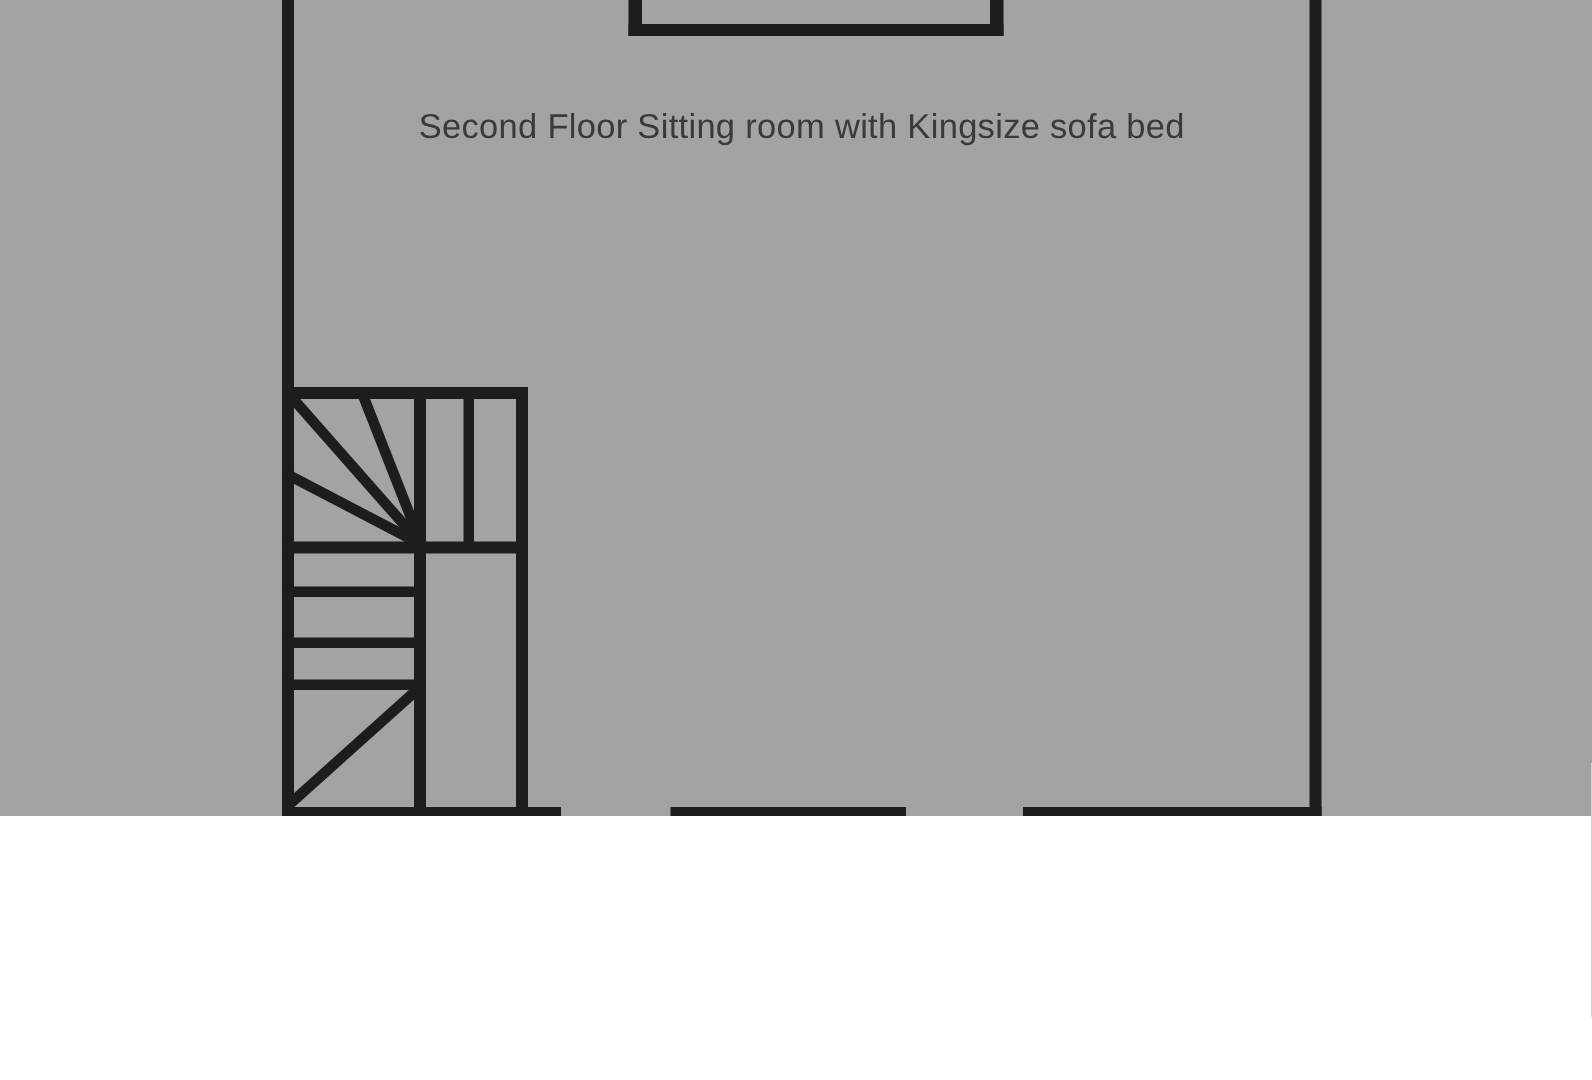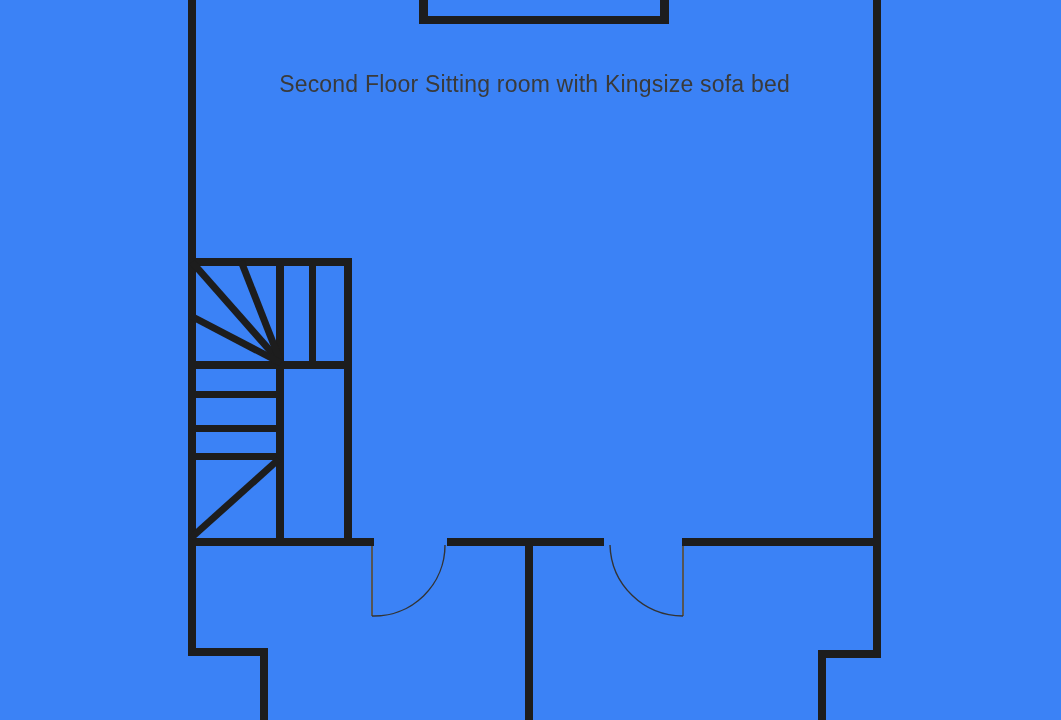--- a/index.html
+++ b/index.html
@@ -4,22 +4,22 @@
 <style>
   html, body {
     margin: 0;
     padding: 0;
     background: #ffffff;
     font-family: "Liberation Sans", "DejaVu Sans", sans-serif;
   }
   .page {
     position: relative;
     width: 1061px;
-    height: 720px;
-    background: #3b82f6;
+    height: 544px;
+    background: #a3a3a3;
     overflow: hidden;
   }
   .plan-title {
     position: absolute;
     left: 188px;
     top: 71px;
     width: 693px;
     text-align: center;
     font-size: 23px;
     font-weight: 400;

